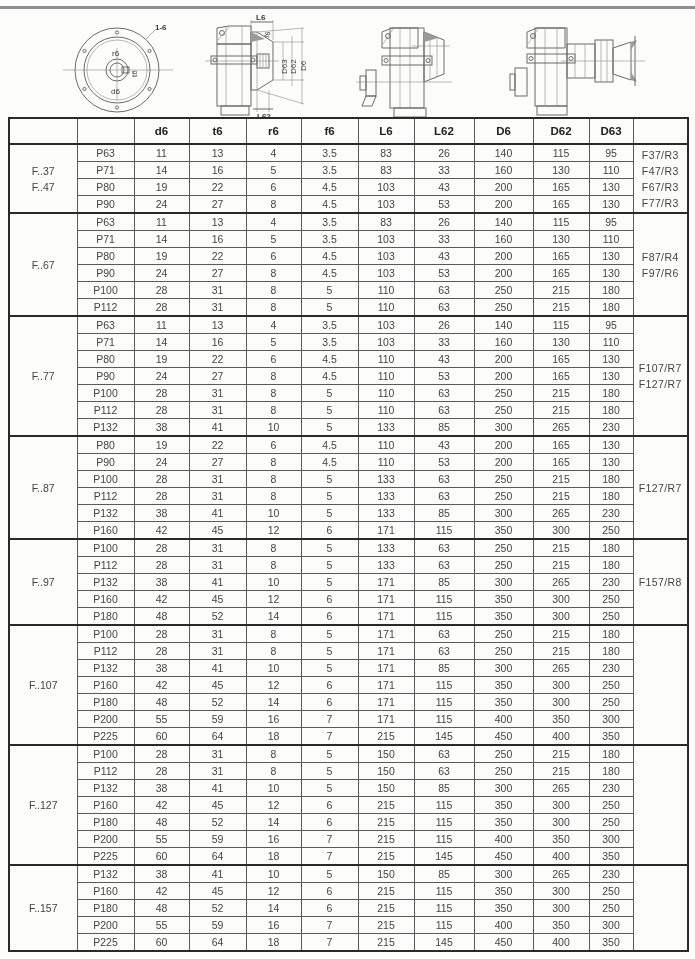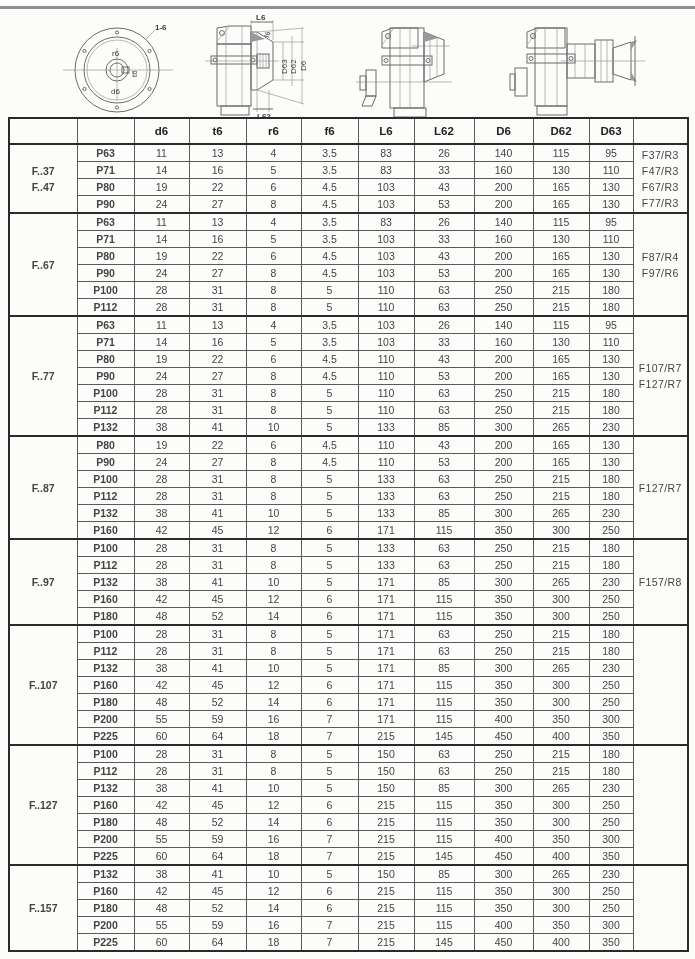--- a/index.html
+++ b/index.html
@@ -39,23 +39,23 @@
     overflow: hidden;
     white-space: nowrap;
   }
   table.dims thead th {
     height: 24px;
     font-size: 11.5px;
     font-weight: bold;
     color: #222;
   }
   table.dims tbody td { height: 16px; line-height: 16px; font-size: 10.5px; color: #444; }
-  td.size-cell  { font-weight: bold; font-size: 11px; color: #222; }
+  td.size-cell  { font-weight: normal; font-size: 11px; color: #222; }
   td.group-cell {
-    font-weight: bold; font-size: 13.5px; color: #222;
+    font-weight: normal; font-size: 13.5px; color: #222;
     vertical-align: middle; line-height: 17px;
   }
   td.notes-cell {
     font-size: 8.5px; color: #3a3a3a;
     vertical-align: middle; line-height: 13px;
     letter-spacing: 0.4px;
   }
   tr.group-first td { border-top: 2px solid #2a2a2a; }
 </style>
 </head>

